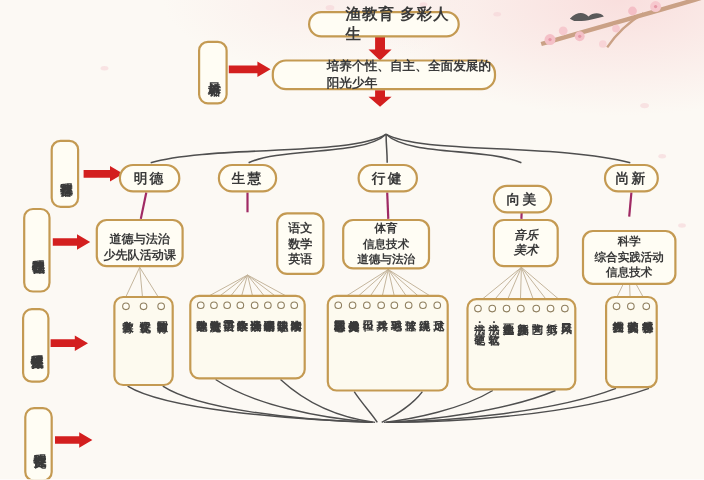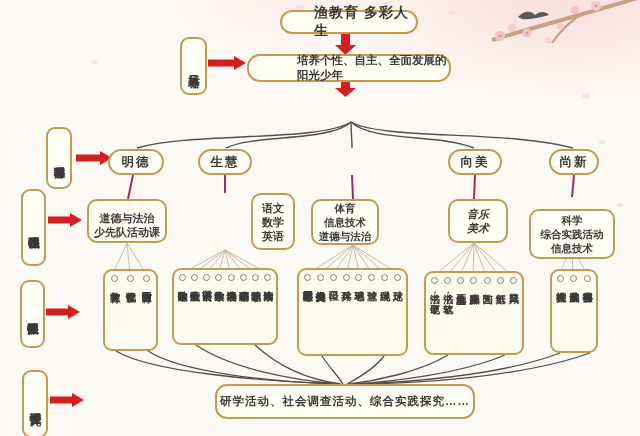--- a/index.html
+++ b/index.html
@@ -149,33 +149,34 @@
     </div>
   <div class="node side" style="left:20px;top:280px;width:25px;height:68px;">
       <span class="vtext">拓展性课程</span>
     </div>
   <div class="node side" style="left:22px;top:370px;width:26px;height:68px;">
       <span class="vtext">探究性课程</span>
     </div>
 
   <div class="node cat" style="left:108px;width:56px;">明德</div>
   <div class="node cat" style="left:198px;width:54px;">生慧</div>
-  <div class="node cat" style="left:448px;width:54px;">向美</div>
+  <div class="node cat" style="left:325px;width:55px;">行健</div>
+  <div class="node cat" style="left:448px;width:54px;margin-top:19px;">向美</div>
   <div class="node cat" style="left:549px;width:50px;">尚新</div>
 
   <div class="node basic" style="left:87px;top:199px;width:80px;height:44px;justify-content:flex-end;">
     <span>道德与法治</span>
     <span>少先队活动课</span>
   </div>
   <div class="node basic" style="left:203px;top:193px;width:44px;height:57px;margin-left:48px;">
     <span>语文</span>
     <span>数学</span>
     <span>英语</span>
   </div>
-  <div class="node basic small" style="left:311px;top:199px;width:68px;height:46px;">
+  <div class="node basic small" style="left:311px;top:199px;width:80px;height:46px;">
     <span>体育</span>
     <span>信息技术</span>
     <span>道德与法治</span>
   </div>
   <div class="node basic" style="left:448px;top:199px;width:60px;height:44px;font-style:italic;">
     <span>音乐</span>
     <span>美术</span>
   </div>
   <div class="node basic small" style="left:529px;top:209px;width:86px;height:50px;">
     <span>科学</span>
@@ -303,15 +304,14 @@
     <div class="col">
         <span class="ring"></span>
         <span class="vtext">劳动实践</span>
       </div>
     <div class="col">
         <span class="ring"></span>
         <span class="vtext">科技小创客</span>
       </div>
   </div>
 
-  <div class="node bottom-box" style="left:215px;top:384px;width:260px;height:35px;">研学活动、社会调查活动、综合实践探究……</div>
 
 </div>
 
 </body></html>

